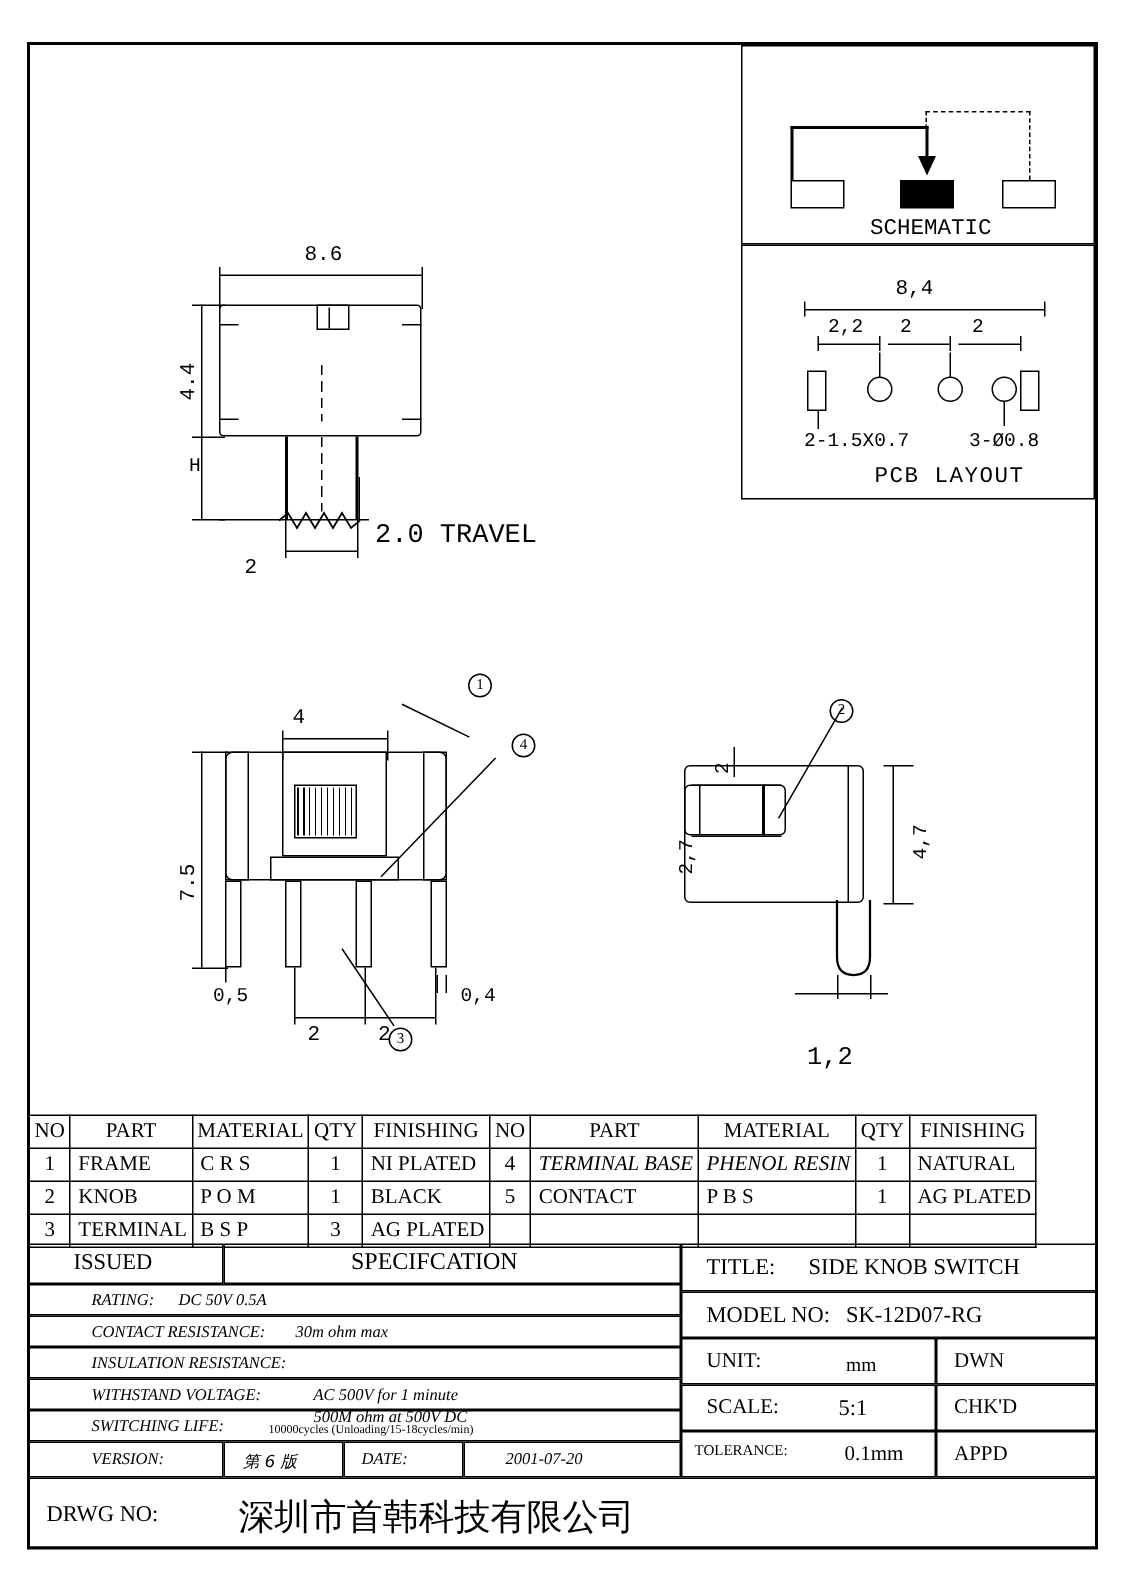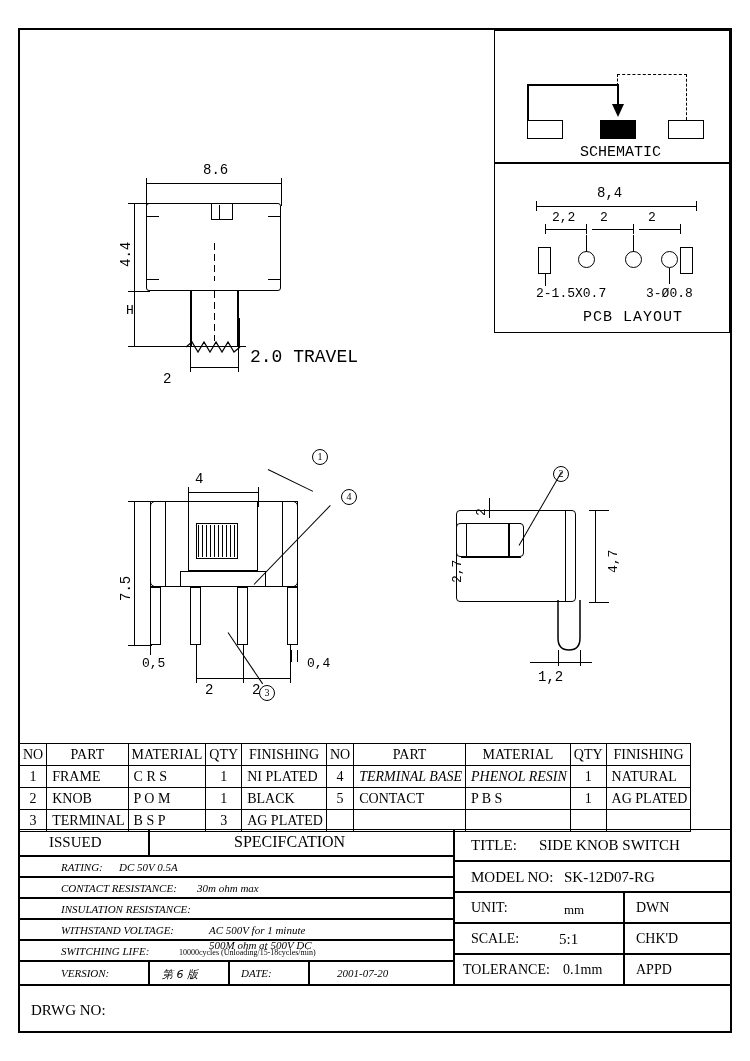--- a/index.html
+++ b/index.html
@@ -311,21 +311,21 @@
   <div class="lbl mono rot90" style="left:451px; top:583px; font-size:13px;">2,7</div>
   <div class="ln v1" style="left:466px; top:523px; width:1px; height:34px;"></div>
   <div class="ln h1" style="left:461px; top:523px; width:60px;"></div>
   <div class="ln h1" style="left:461px; top:557px; width:60px;"></div>
 
   <div class="lbl mono rot90" style="left:607px; top:573px; font-size:13px;">4,7</div>
   <div class="ln v1" style="left:595px; top:510px; width:1px; height:92px;"></div>
   <div class="ln h1" style="left:589px; top:510px; width:20px;"></div>
   <div class="ln h1" style="left:589px; top:602px; width:20px;"></div>
 
-  <div class="lbl mono" style="left:538px; top:670px; font-size:14px;">1,2</div>
+  <div class="lbl mono" style="left:538px; top:697px; font-size:17px;">1,2</div>
   <div class="ln h1" style="left:530px; top:662px; width:62px;"></div>
   <div class="ln v1" style="left:558px; top:650px; width:1px; height:16px;"></div>
   <div class="ln v1" style="left:580px; top:650px; width:1px; height:16px;"></div>
 
   <div class="num-circle" style="left:553px; top:466px;">2</div>
   <div class="ln" style="left:519px; top:545px; width:85px; height:1px; transform:rotate(-60deg); transform-origin:left center;"></div>
 
   <table id="parts-table">
     <tbody>
         <tr>
@@ -430,22 +430,23 @@
     <div class="cellbox" style="left:605px; top:63px; width:107px; height:31px;"></div>
     <div class="ctext" style="left:617px; top:71px; font-size:14px;">DWN</div>
 
     <div class="cellbox" style="left:435px; top:94px; width:170px; height:31px;"></div>
     <div class="ctext" style="left:452px; top:102px; font-size:14px;">SCALE:</div>
     <div class="ctext" style="left:540px; top:102px; font-size:15px;">5:1</div>
     <div class="cellbox" style="left:605px; top:94px; width:107px; height:31px;"></div>
     <div class="ctext" style="left:617px; top:102px; font-size:14px;">CHK'D</div>
 
     <div class="cellbox" style="left:435px; top:125px; width:170px; height:31px;"></div>
-    <div class="ctext" style="left:444px; top:133px; font-size:14px;">TOLERANCE:</div>
+    <div class="ctext" style="left:444px; top:133px; font-size:10px;">TOLERANCE:</div>
     <div class="ctext" style="left:544px; top:133px; font-size:14px;">0.1mm</div>
     <div class="cellbox" style="left:605px; top:125px; width:107px; height:31px;"></div>
     <div class="ctext" style="left:617px; top:133px; font-size:14px;">APPD</div>
 
     <div class="cellbox" style="left:0; top:156px; width:712px; height:47px;"></div>
     <div class="ctext" style="left:12px; top:173px; font-size:15px;">DRWG NO:</div>
+    <div class="ctext cn" style="left:140px; top:166px; font-size:24px;">深圳市首韩科技有限公司</div>
   </div>
 
 </div>
 
 </body></html>

